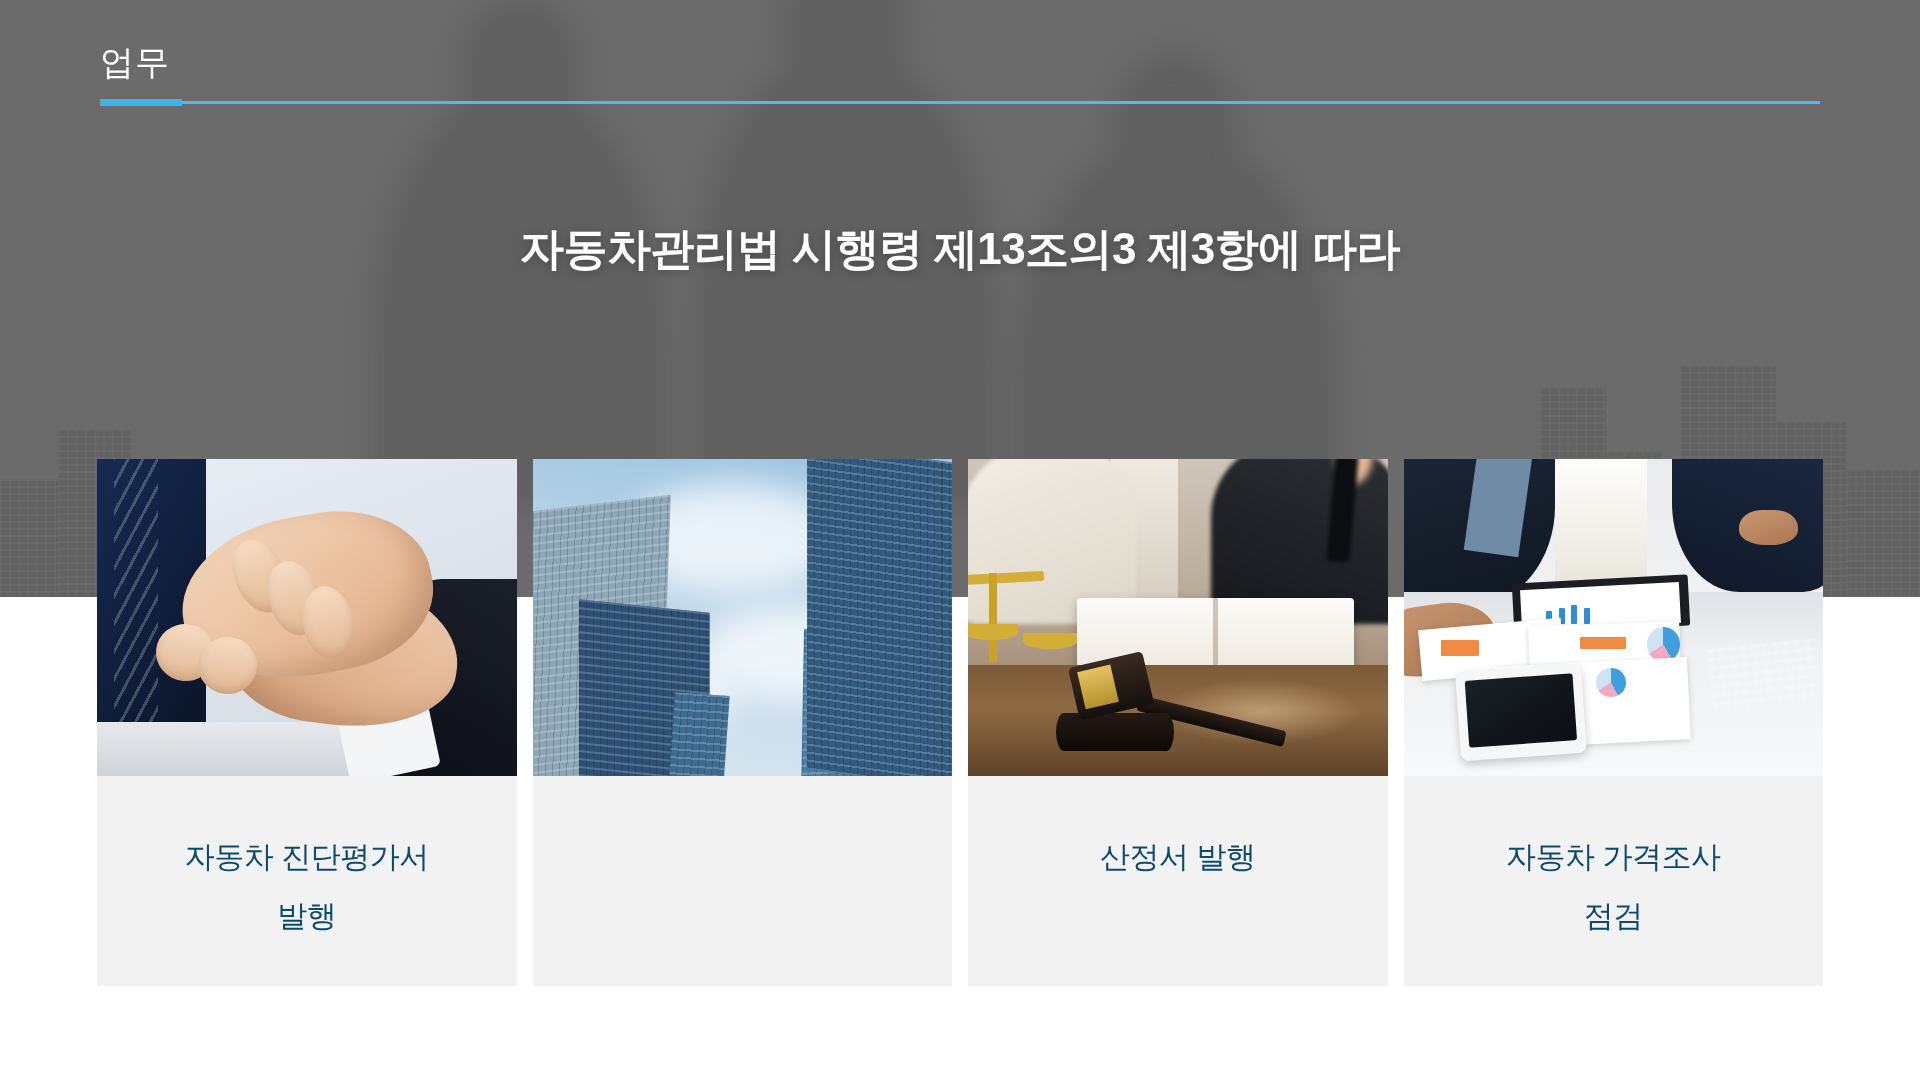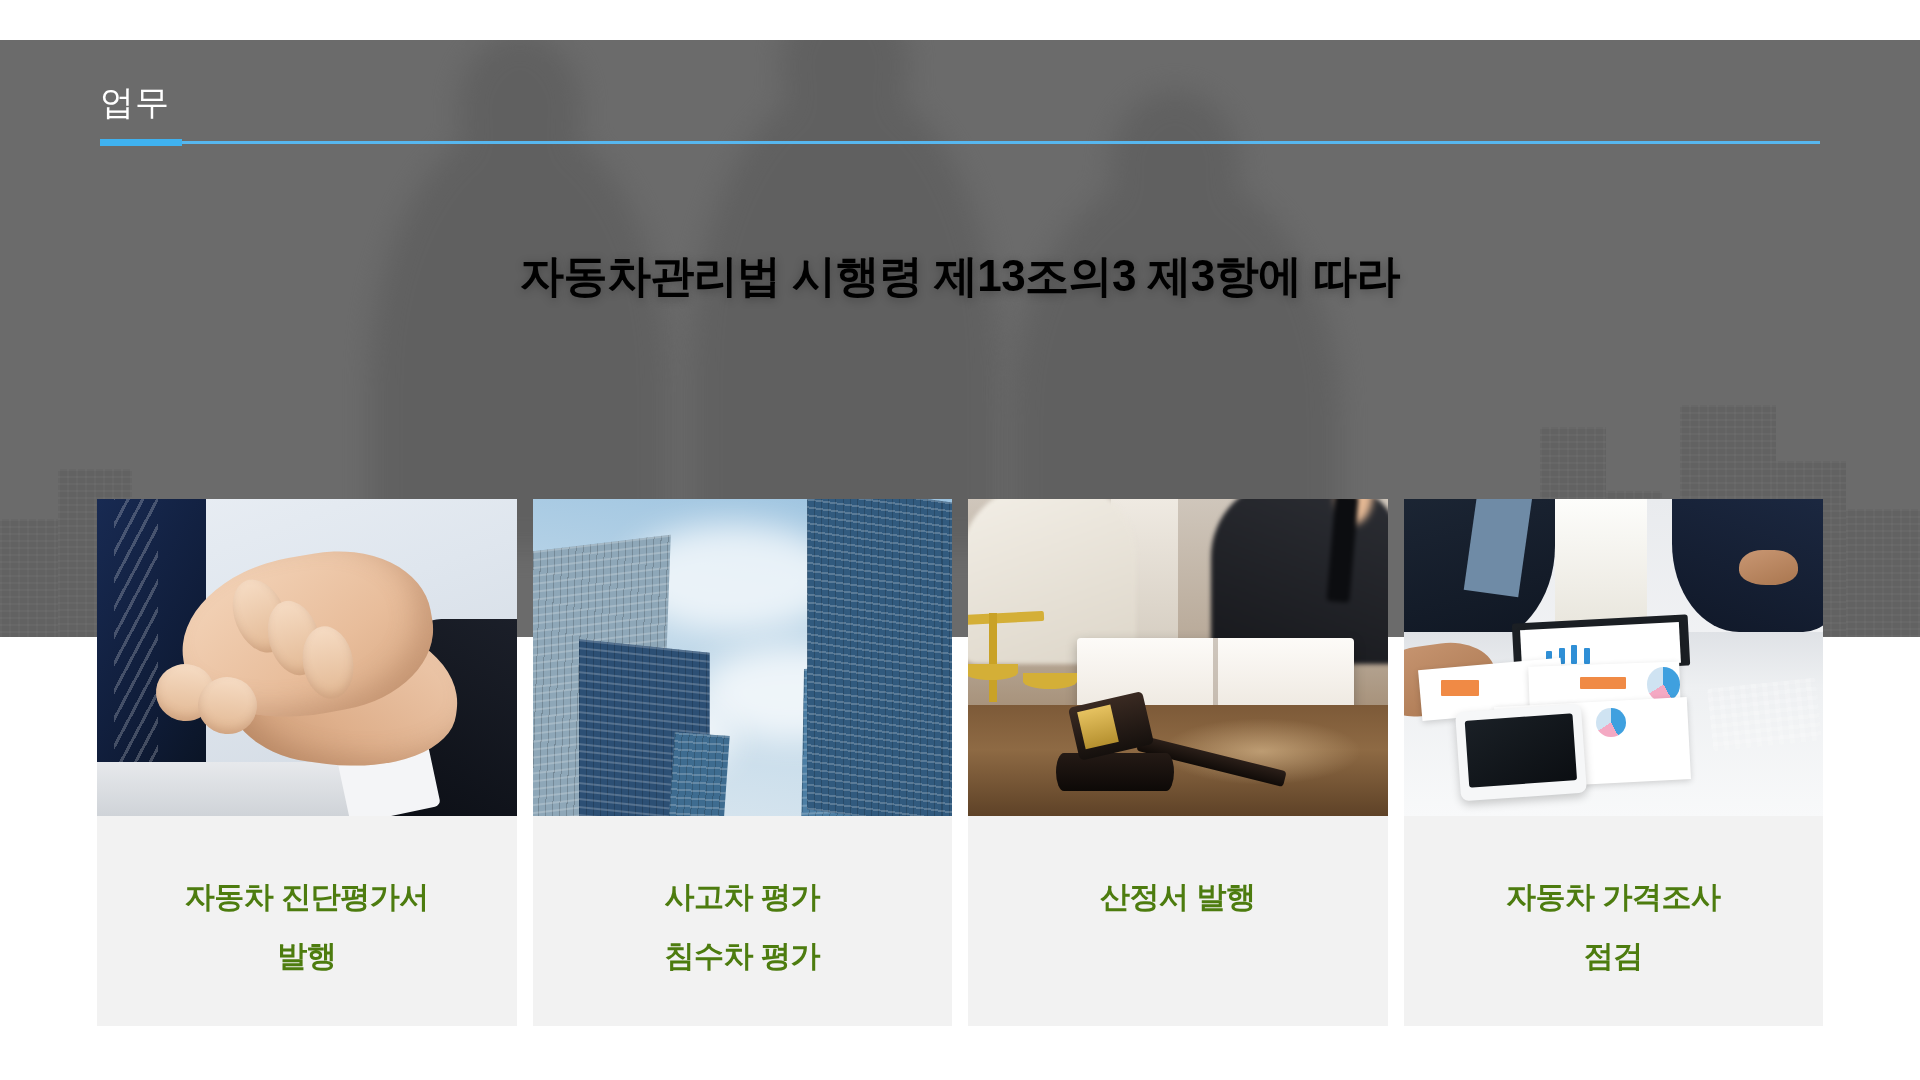--- a/index.html
+++ b/index.html
@@ -11,21 +11,20 @@
     overflow: hidden;
     background: #ffffff;
     font-family: "Liberation Sans", "DejaVu Sans", sans-serif;
   }
 
   .page {
     position: relative;
     width: 1920px;
     height: 992px;
     background: #ffffff;
-    margin-top: 40px;
   }
 
   
   .hero {
     position: absolute;
     left: 0; top: 0;
     width: 1920px;
     height: 597px;
     background: #6b6b6b;
     overflow: hidden;
@@ -91,24 +90,24 @@
     left: 0; top: -2px;
     width: 82px;
     height: 7px;
     background: #3fb2f0;
   }
 
   
   .headline {
     position: absolute;
     left: 0;
-    top: 202px;
+    top: 215px;
     width: 1920px;
     text-align: center;
-    color: #000000;
+    color: #ffffff;
     font-weight: 700;
     font-size: 44px;
     line-height: 1.55;
     letter-spacing: -0.6px;
     text-shadow: 0 2px 10px rgba(0,0,0,.28);
   }
   .headline .hl-line { display: block; white-space: nowrap; }
 
   
   .cards {
@@ -139,22 +138,22 @@
     flex: 1;
     display: flex;
     flex-direction: column;
     align-items: center;
     justify-content: flex-start;
     padding-top: 52px;
     background: #f2f2f2;
   }
   .cap-line {
     display: block;
-    color: #4d7c0f;
-    font-weight: 700;
+    color: #0c4a6e;
+    font-weight: 400;
     font-size: 30px;
     line-height: 1.95;
     letter-spacing: -0.5px;
     white-space: nowrap;
     text-align: left;
   }
 
   
   .ph-handshake { background: linear-gradient(160deg,#e9eef4 0%,#dfe6ee 40%,#cfd7e0 100%); }
   .ph-handshake .suit-l {
@@ -448,24 +447,20 @@
     <div class="card">
       <div class="card-photo ph-sky">
         <span class="cloud" style="left:22%; top:8%;  width:52%; height:34%;"></span>
         <span class="cloud" style="left:40%; top:46%; width:44%; height:30%;"></span>
         <span class="cloud" style="left:8%;  top:62%; width:40%; height:26%;"></span>
         <span class="bld b2a"></span>
         <span class="bld b2b"></span>
         <span class="bld b2e"></span>
         <span class="bld b2d"></span>
         <span class="bld b2c"></span>
-      </div>
-      <div class="card-caption">
-        <span class="cap-line">사고차 평가</span>
-        <span class="cap-line">침수차 평가</span>
       </div>
     </div>
 
     <div class="card">
       <div class="card-photo ph-law">
         <span class="bgwin"></span>
         <span class="person-w"></span>
         <span class="person-m">
           <span class="face"></span>
         </span>

